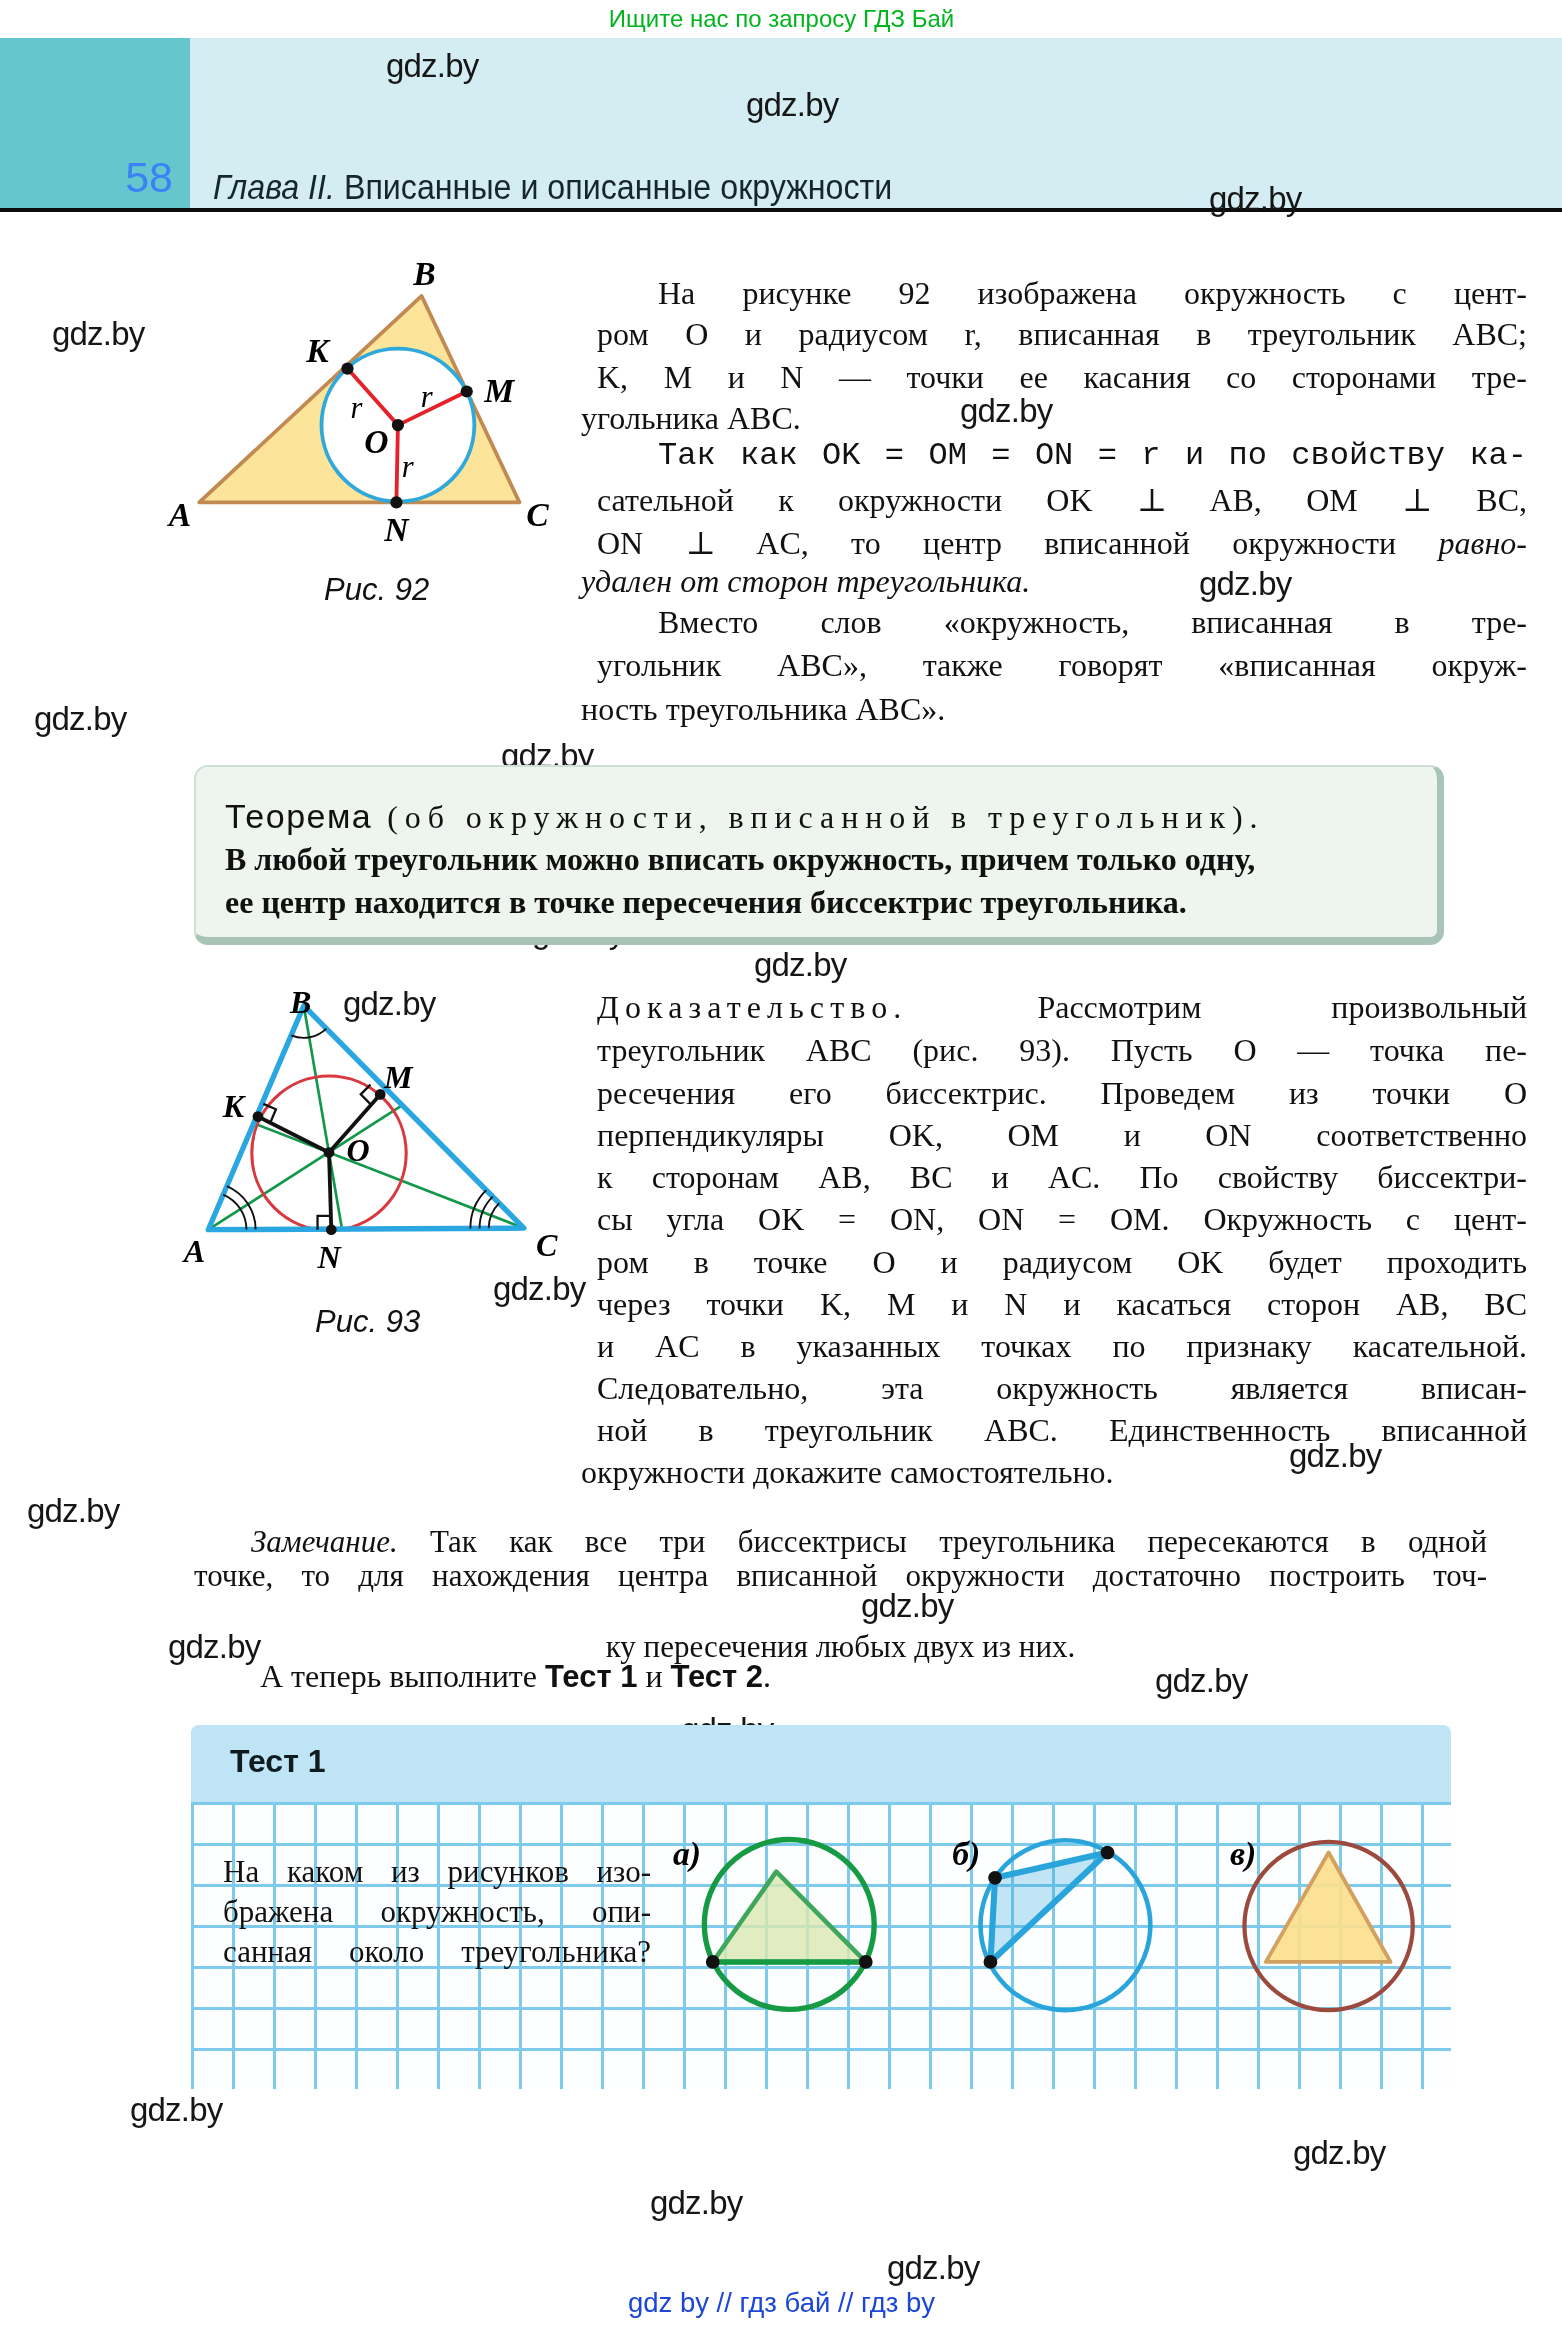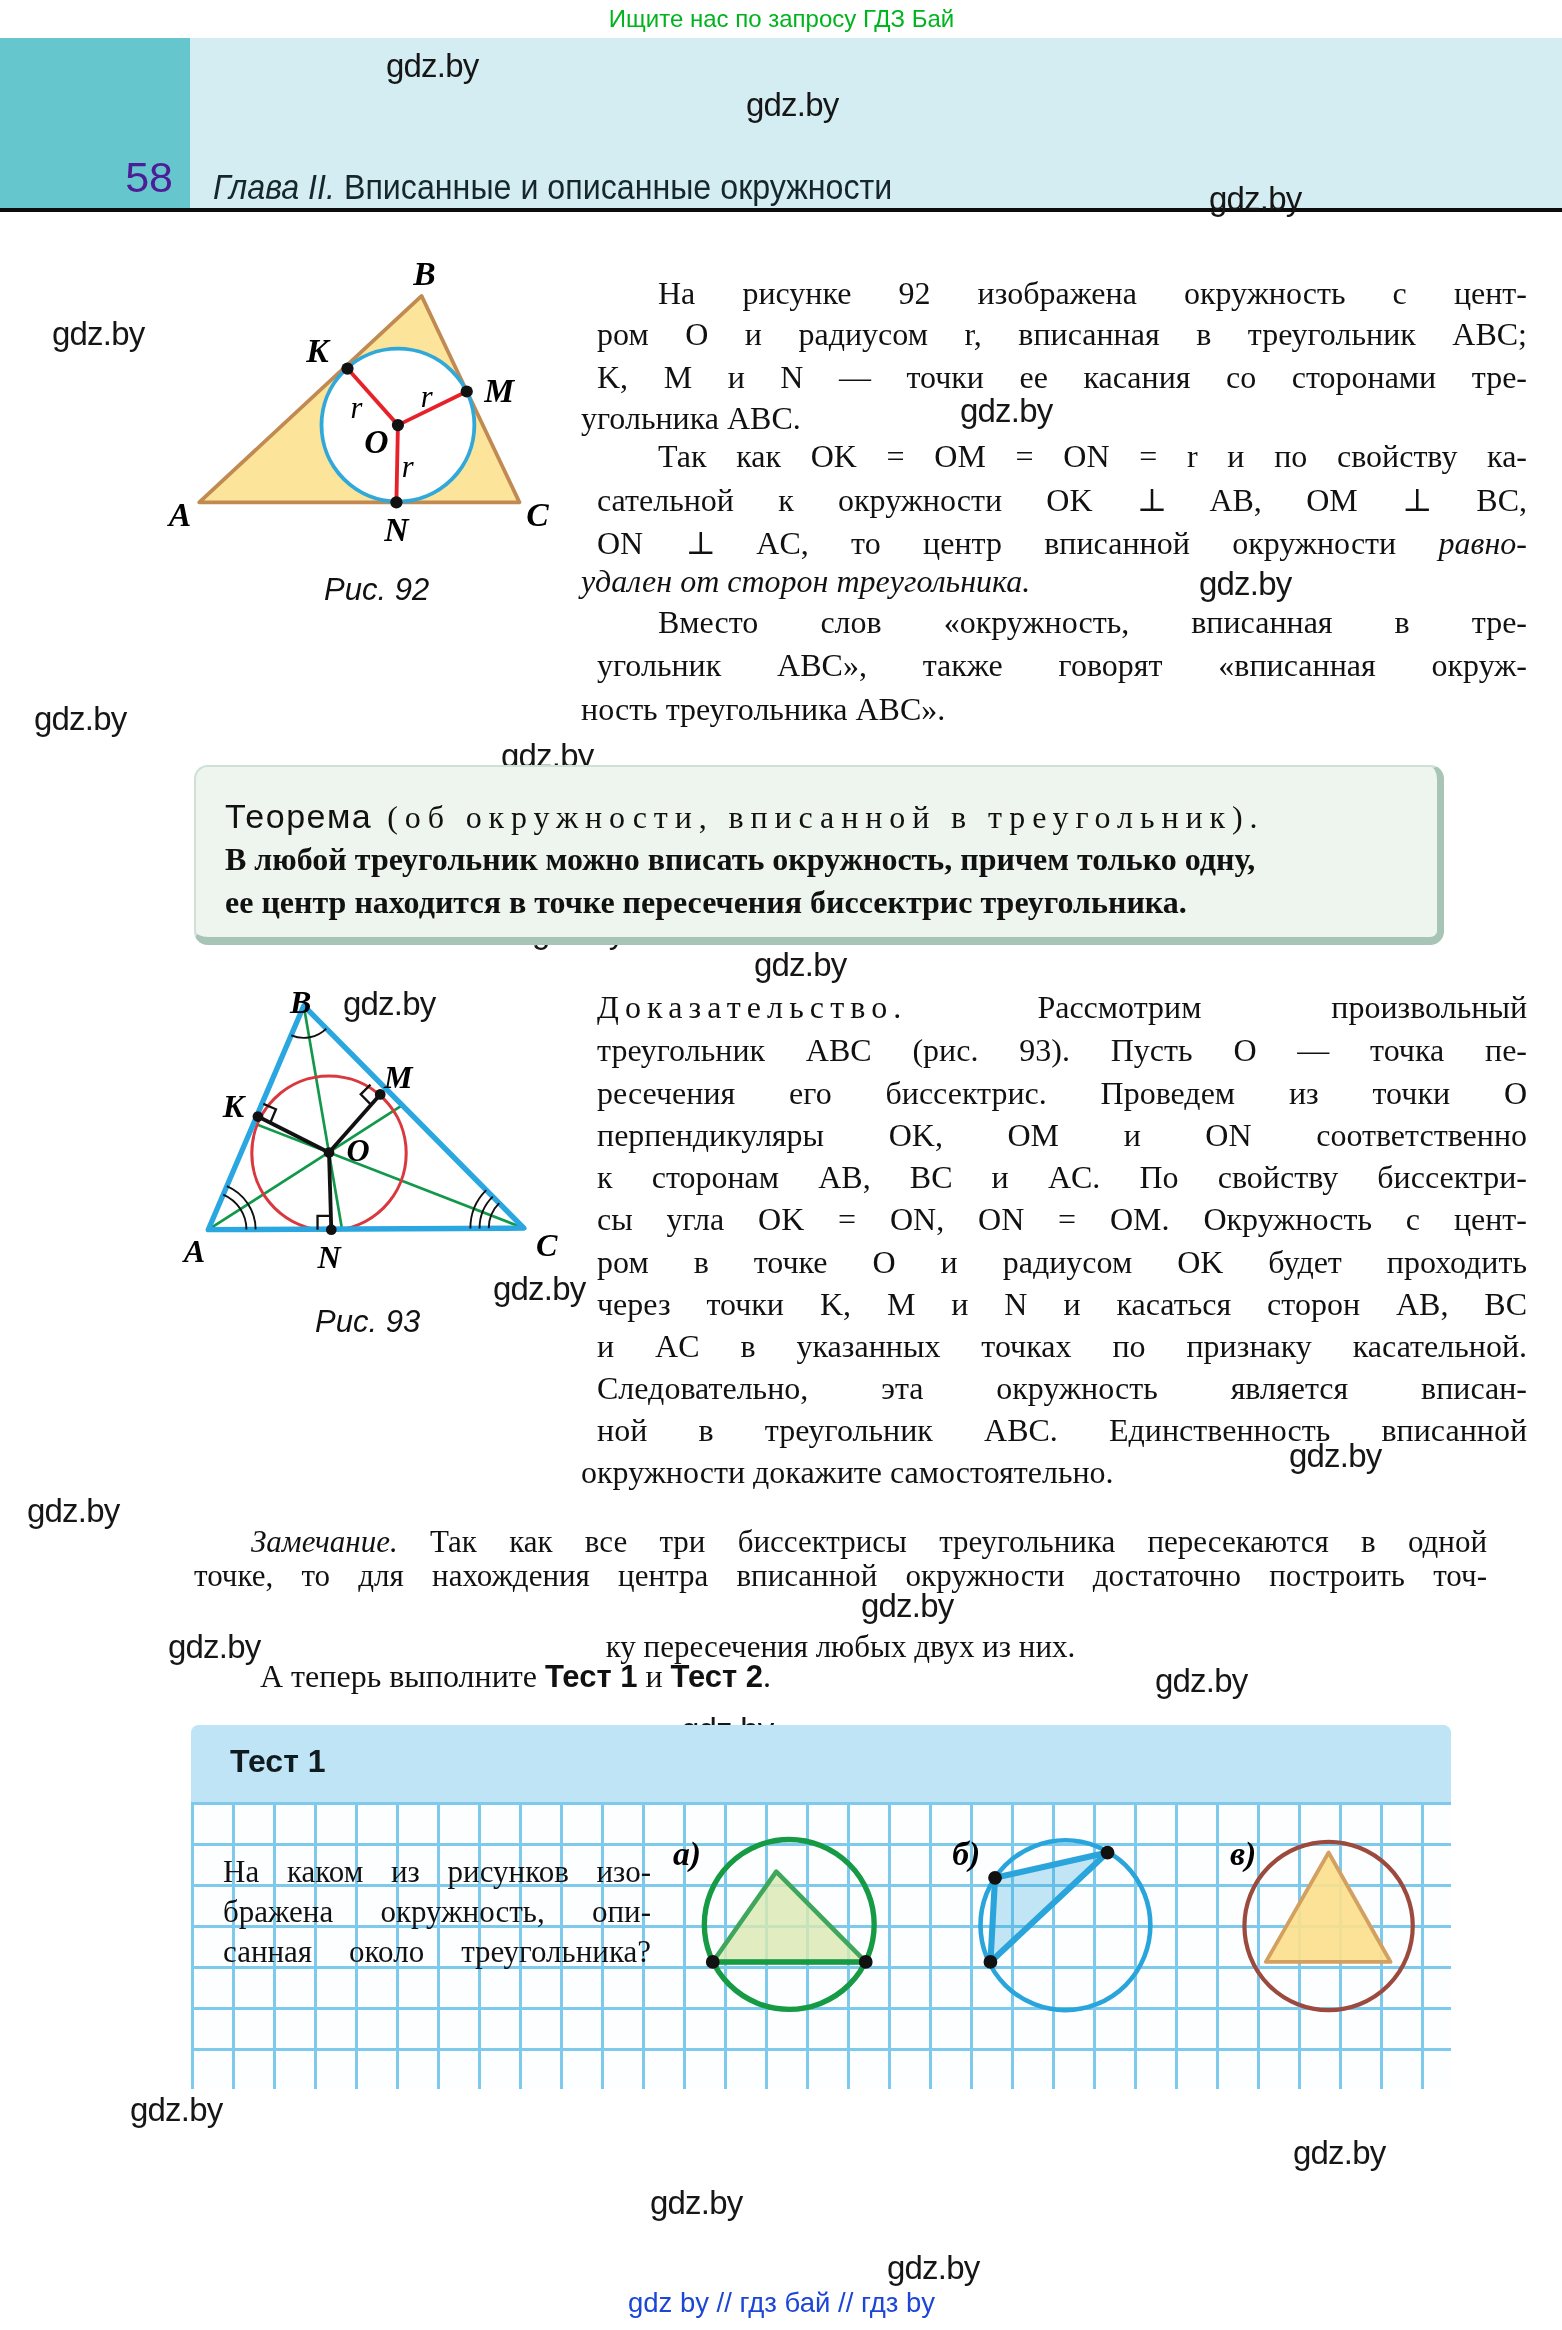--- a/index.html
+++ b/index.html
@@ -5,21 +5,21 @@
   html,body{margin:0;padding:0;background:#fff;}
   #page{position:relative;width:1563px;height:2330px;background:#ffffff;overflow:hidden;
         font-family:"Liberation Serif","DejaVu Serif",serif;color:#111;border-radius:21px;}
   
   .banner{position:absolute;top:4.6px;left:0;width:100%;text-align:center;
           font-family:"Liberation Sans",sans-serif;font-size:24px;color:#00b41e;}
   
   .hband{position:absolute;top:38px;left:0;width:1563px;height:170px;background:#d4edf3;}
   .hbox{position:absolute;top:38px;left:0;width:190px;height:170px;background:#66c6cd;}
   .pnum{position:absolute;top:153px;left:0;width:173px;text-align:right;
-        font-family:"Liberation Sans",sans-serif;font-size:43px;color:#4c1d95;}
+        font-family:"Liberation Sans",sans-serif;font-size:43px;color:#3b82f6;}
   .chap{position:absolute;top:167px;left:213px;font-family:"Liberation Sans",sans-serif;
         font-size:35px;color:#15272b;white-space:nowrap;transform:scaleX(.92);transform-origin:left;}
   .chap .it{font-style:italic;}
   .hrule{position:absolute;top:208px;left:0;width:1563px;height:3.8px;background:#0c0c0c;}
   
   .wm{position:absolute;font-family:"Liberation Sans",sans-serif;font-size:33px;color:#161616;
       white-space:nowrap;letter-spacing:-0.8px;}
   
   .tl{position:absolute;left:581px;width:930px;font-size:32px;line-height:1.25;white-space:nowrap;}
   .jl{position:absolute;left:597px;width:930px;font-size:32px;line-height:1.25;
@@ -122,21 +122,21 @@
     <text class="it" x="550" y="532" font-size="40" font-style="italic">r</text>
     <text class="it" x="525" y="624" font-size="40" font-style="italic">r</text>
   </svg>
   <div class="cap" style="left:324px;top:572px;">Рис. 92</div>
 
   <div class="jl ind" style="top:273px;">На рисунке 92 изображена окружность с цент-</div>
   <div class="jl" style="top:314px;">ром O и радиусом r, вписанная в треугольник ABC;</div>
   <div class="jl" style="top:357px;">K, M и N — точки ее касания со сторонами тре-</div>
   <div class="tl" style="top:398px;">угольника ABC.</div>
 
-  <div class="jl ind" style="top:436px;">Так как OK = OM = ON = r и по свойству ка-</div>
+  <div class="jl ind" style="top:436px;font-family:Liberation Mono, monospace;">Так как OK = OM = ON = r и по свойству ка-</div>
   <div class="jl" style="top:480px;">сательной к окружности OK ⊥ AB, OM ⊥ BC,</div>
   <div class="jl" style="top:523px;"><span>ON ⊥ AC, то центр вписанной окружности </span><span class="it">равно-</span></div>
   <div class="tl it" style="top:561px;">удален от сторон треугольника.</div>
 
   <div class="jl ind" style="top:602px;">Вместо слов «окружность, вписанная в тре-</div>
   <div class="jl" style="top:645px;">угольник ABC», также говорят «вписанная окруж-</div>
   <div class="tl" style="top:689px;">ность треугольника ABC».</div>
 
   <div class="thmbox"></div>
   <div class="thm1"><span class="thm-lead">Теорема</span><span class="thm-rest"> (об окружности, вписанной в треугольник).</span></div>

